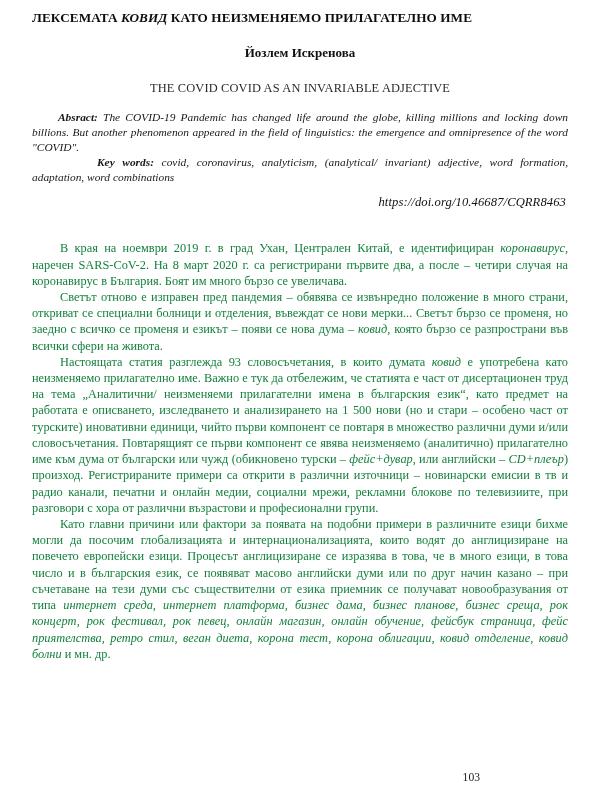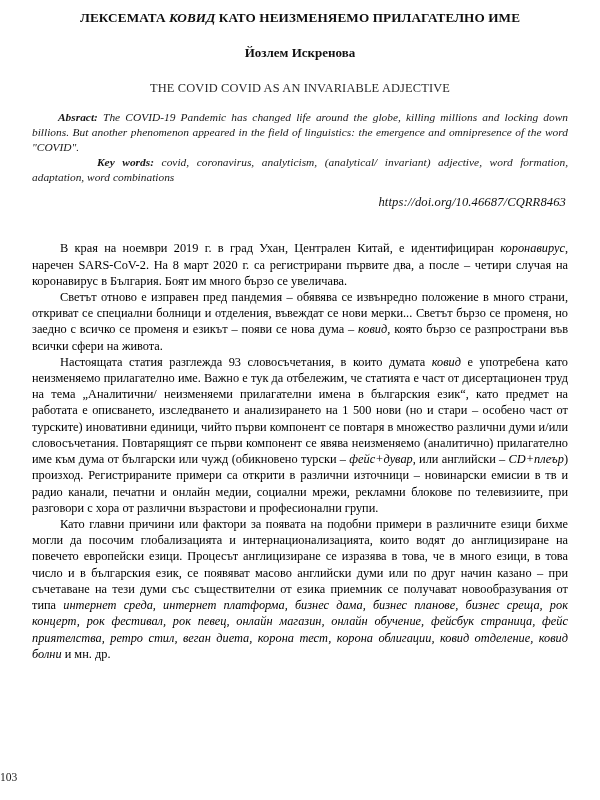--- a/index.html
+++ b/index.html
@@ -17,21 +17,21 @@
   }
   .page {
     position: absolute;
     left: 0; top: 0;
     width: 600px;
     height: 800px;
     box-sizing: border-box;
     padding: 8px 32px 0 32px;
   }
   .title {
-    text-align: center;
+    text-align: left;
     font-weight: bold;
     font-size: 13.2px;
     letter-spacing: 0.1px;
     line-height: 1.25;
     margin: 2px 0 0 0;
     color: #0e0e0e;
   }
   .title .it { font-style: italic; }
   .author-bg {
     text-align: center;
@@ -84,32 +84,32 @@
   }
   .body-block {
     margin-top: 30px;
   }
   p.body {
     margin: 0;
     font-size: 12.35px;
     line-height: 1.315;
     text-align: justify;
     text-indent: 28px;
-    color: #000000;
+    color: #15803d;
     -webkit-hyphens: none;
     hyphens: none;
   }
   p.body .it { font-style: italic; }
   .wordlist .it { font-style: italic; }
   .pagenum {
     position: absolute;
     left: 0;
     bottom: 16px;
     width: 480px;
-    text-align: left;
+    text-align: right;
     font-size: 11.6px;
     color: #1a1a1a;
   }
 </style>
 </head>
 <body>
 
 <div class="page">
 
   <h1 class="title"><span>ЛЕКСЕМАТА </span><span class="it">КОВИД</span><span> КАТО НЕИЗМЕНЯЕМО ПРИЛАГАТЕЛНО ИМЕ</span></h1>

